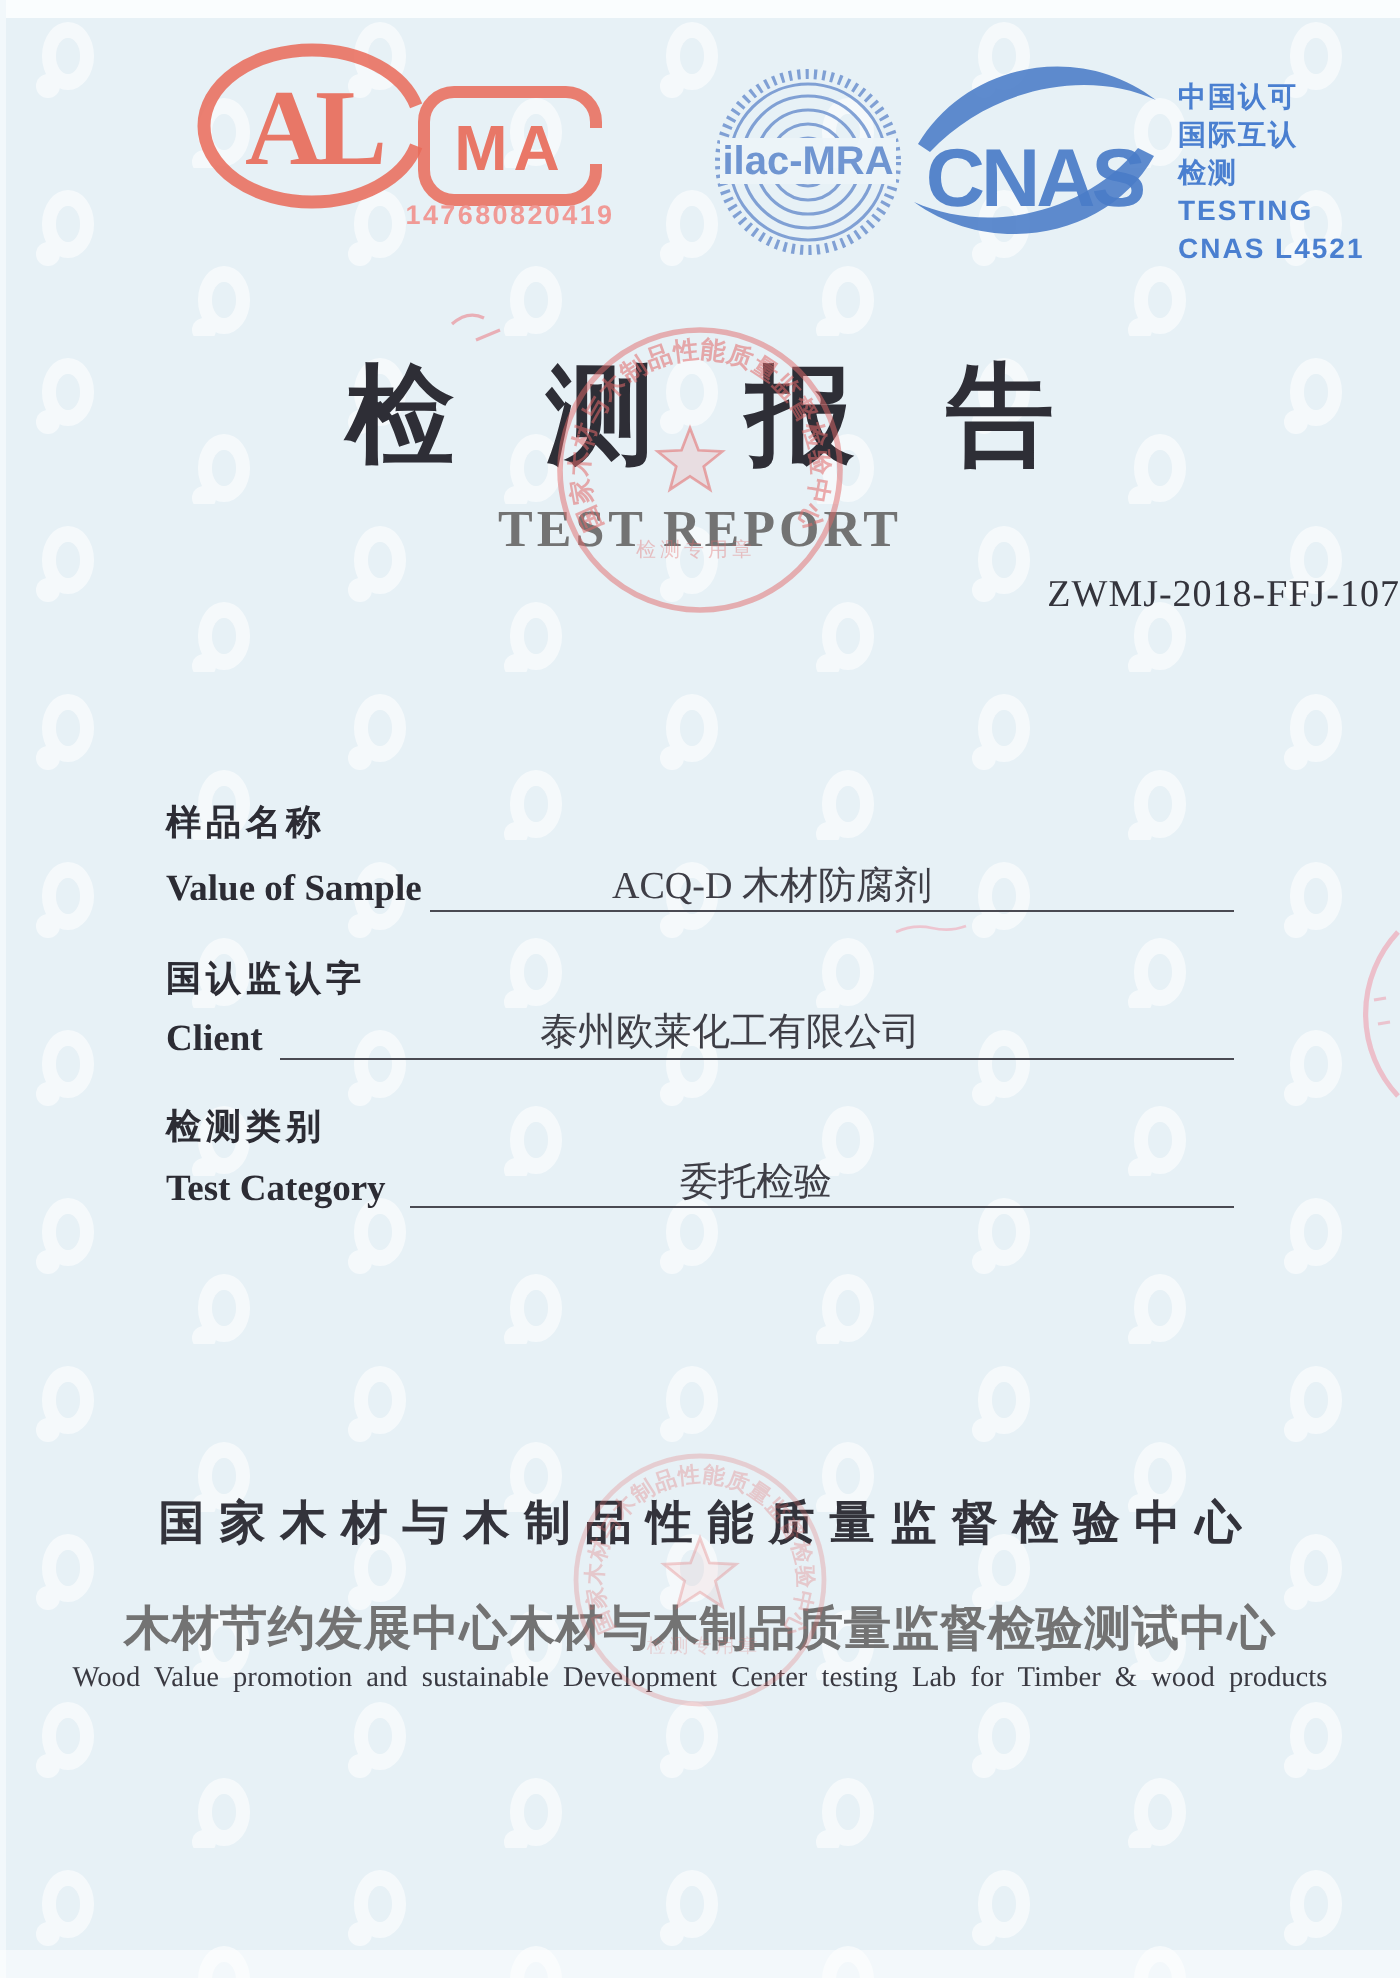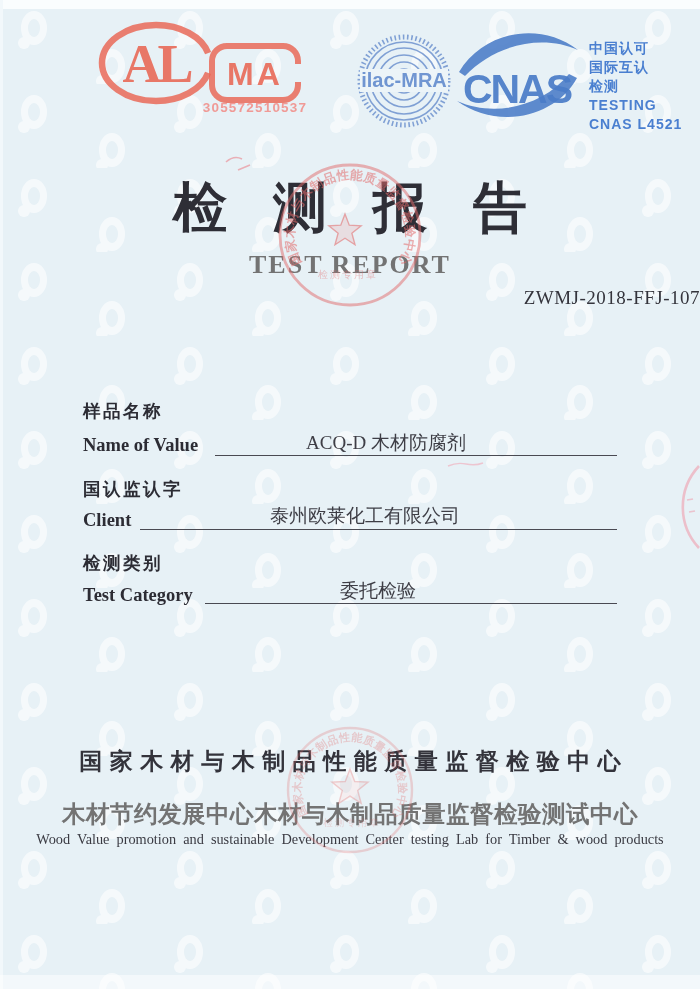--- a/index.html
+++ b/index.html
@@ -78,21 +78,21 @@
   <svg id="cal-svg" class="abs content" width="122" height="88" viewBox="0 0 122 88">
     <ellipse cx="61" cy="43" rx="54" ry="38" fill="none" stroke="#e96a58" stroke-width="6.5" pathLength="100" stroke-dasharray="93 7" stroke-dashoffset="-3.5" opacity="0.85"></ellipse>
     <text x="61" y="62" text-anchor="middle" font-family="Liberation Serif, serif" font-weight="700" font-size="54" letter-spacing="-4" fill="#e96a58" opacity="0.9">AL</text>
   </svg>
 
   <svg id="cma-svg" class="abs content" width="94" height="62" viewBox="0 0 94 62">
     <rect x="4" y="4" width="86" height="54" rx="15" fill="none" stroke="#e96a58" stroke-width="6" opacity="0.85"></rect>
     <rect x="84" y="22" width="10" height="18" fill="#e7f1f6"></rect>
     <text x="47" y="43" text-anchor="middle" font-family="Liberation Sans, sans-serif" font-weight="700" font-size="32" letter-spacing="3" fill="#e96a58" opacity="0.9">MA</text>
   </svg>
-  <div class="abs" id="cma-number">305572510537</div>
+  <div class="abs" id="cma-number">147680820419</div>
 
   <svg id="ilac-svg" class="abs content" width="96" height="96" viewBox="0 0 96 96">
     <g opacity="0.85">
       <circle cx="48" cy="48" r="44" fill="none" stroke="#6f93cf" stroke-width="5" stroke-dasharray="1.6 2.6"></circle>
       <g fill="none" stroke="#6f93cf" stroke-width="1.6">
         <circle cx="48" cy="48" r="12"></circle>
           <circle cx="48" cy="48" r="19"></circle>
         <circle cx="48" cy="48" r="26"></circle>
           <circle cx="48" cy="48" r="33"></circle>
           <circle cx="48" cy="48" r="39"></circle>
@@ -116,21 +116,21 @@
     <div>检测</div>
     <div>TESTING</div>
     <div>CNAS L4521</div>
   </div>
 
   <div class="abs content" id="title-cn">检测报告</div>
   <div class="abs content" id="title-en">TEST REPORT</div>
   <div class="abs content" id="report-no">ZWMJ-2018-FFJ-107</div>
 
   <div class="abs content cn-label" id="f1-cn">样品名称</div>
-  <div class="abs content en-label" id="f1-en">Name of Value</div>
+  <div class="abs content en-label" id="f1-en">Value of Sample</div>
   <div class="abs content fval" id="v1">ACQ-D 木材防腐剂</div>
   <div class="abs content uline" id="l1"></div>
 
   <div class="abs content cn-label" id="f2-cn">国认监认字</div>
   <div class="abs content en-label" id="f2-en">Client</div>
   <div class="abs content fval" id="v2">泰州欧莱化工有限公司</div>
   <div class="abs content uline" id="l2"></div>
 
   <div class="abs content cn-label" id="f3-cn">检测类别</div>
   <div class="abs content en-label" id="f3-en">Test Category</div>

